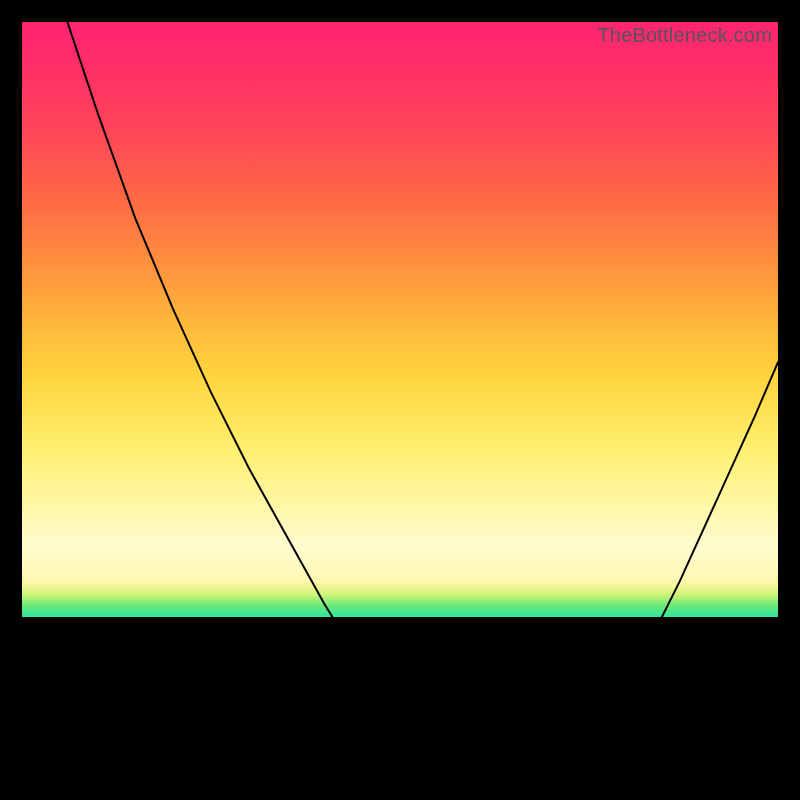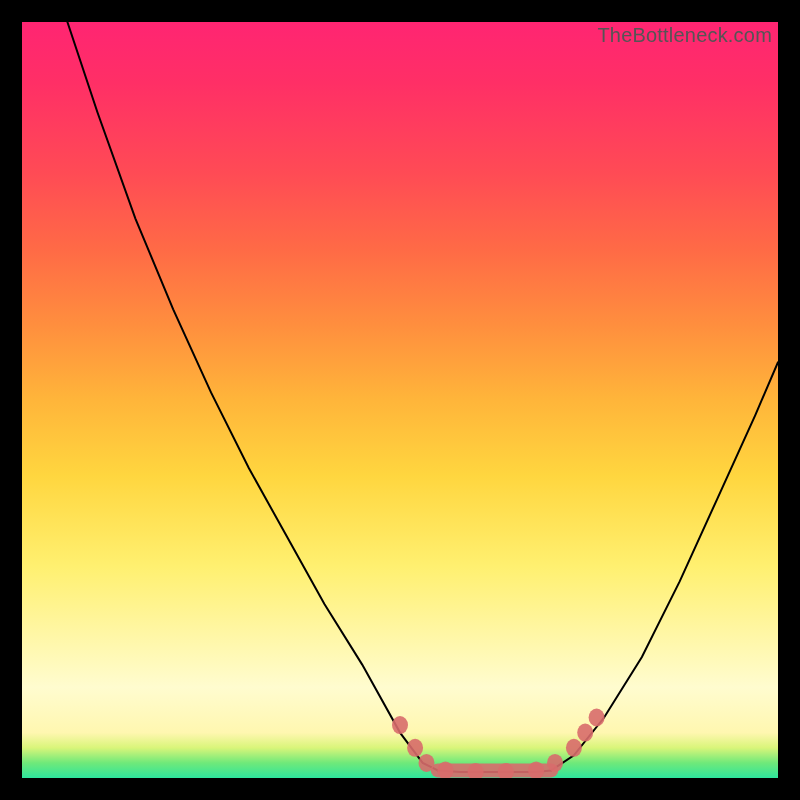--- a/index.html
+++ b/index.html
@@ -14,21 +14,21 @@
     position: relative;
     width: 800px;
     height: 800px;
     background: #000;
   }
   .plot {
     position: absolute;
     left: 22px;
     top: 22px;
     width: 756px;
-    height: 756px;
+    height: 595px;
     
     background: linear-gradient(
       to top,
       #2ee59d 0%,
       #6fe97a 2%,
       #d9f57a 4%,
       #fff7b0 6%,
       #fffccf 12%,
       #fff070 28%,
       #ffd63f 40%,

